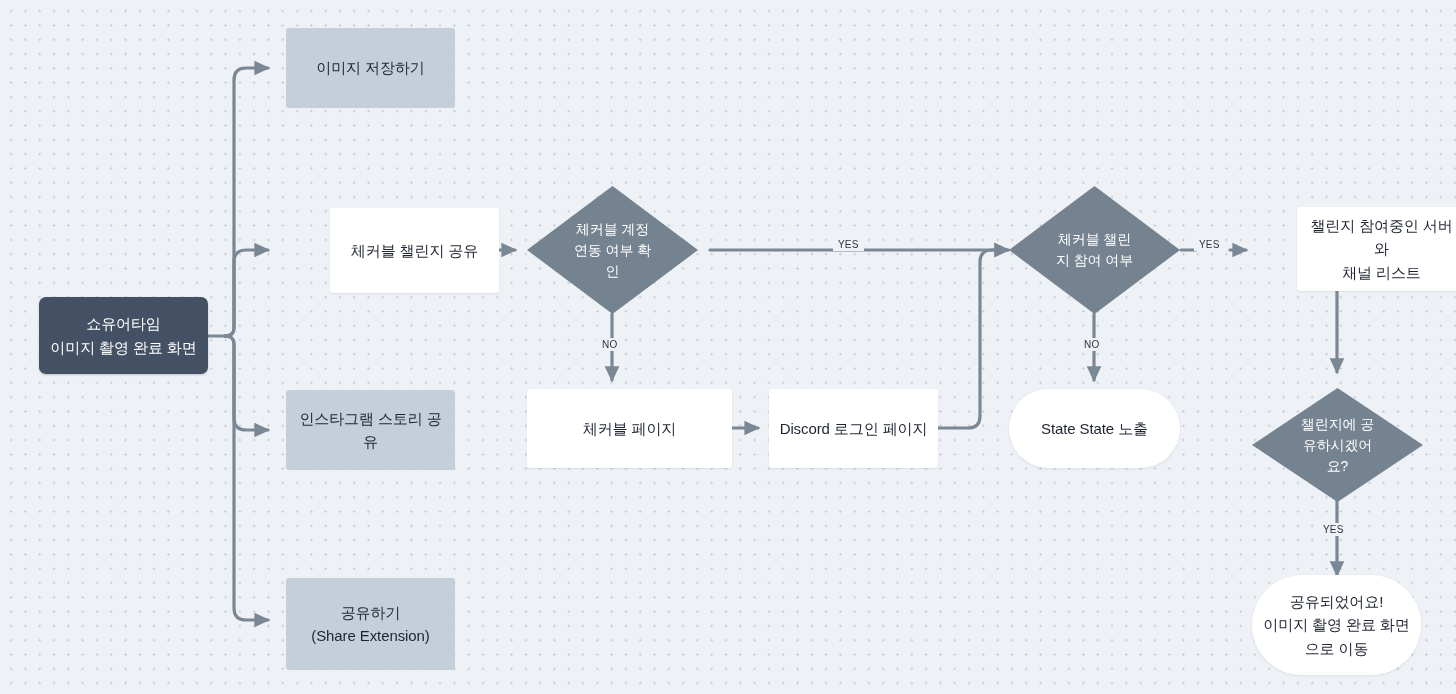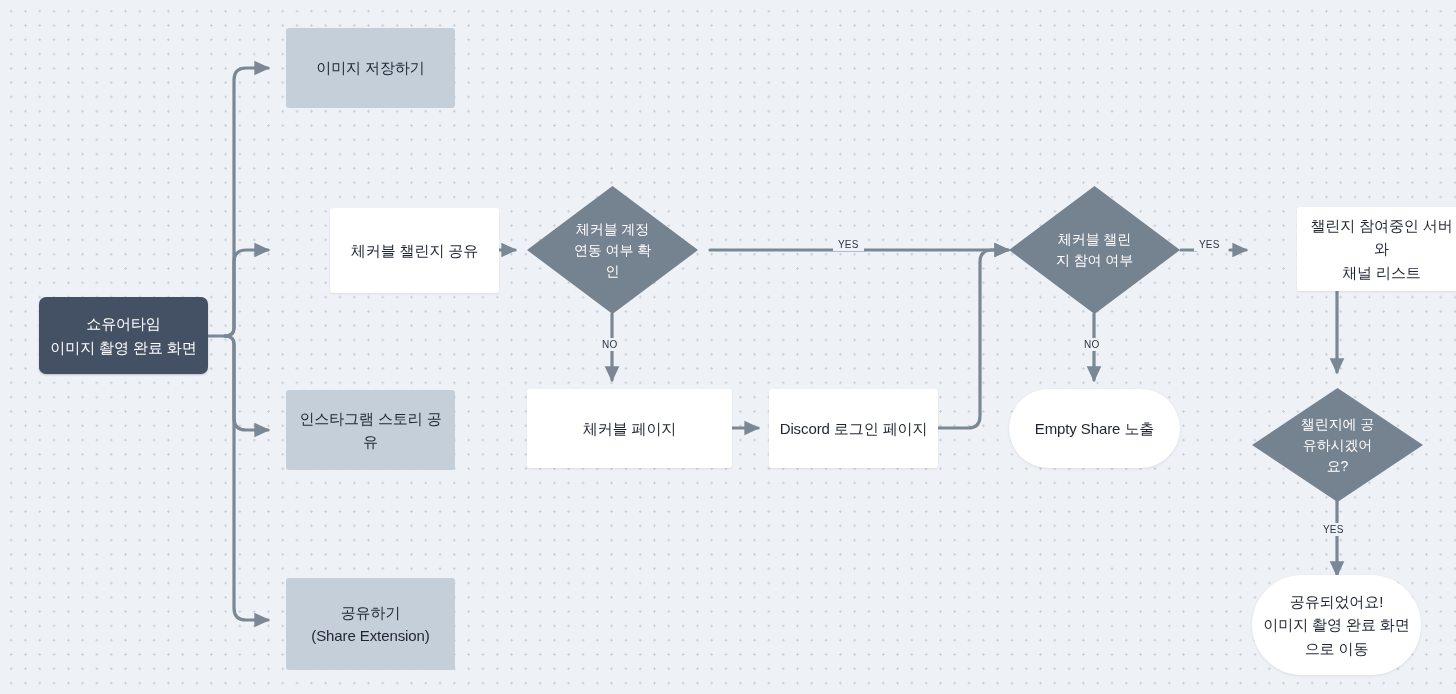--- a/index.html
+++ b/index.html
@@ -182,21 +182,21 @@
     <span class="txt">Discord 로그인 페이지</span>
   </div>
 
   <div class="node diamond" style="left:1009px; top:186px; width:171px; height:128px;">
     <span class="shape"></span>
     <span class="txt">체커블 챌린
 지 참여 여부</span>
   </div>
 
   <div class="node pill" style="left:1009px; top:389px; width:171px; height:79px;">
-    <span class="txt">Empty Share 노출</span>
+    <span class="txt">State State 노출</span>
   </div>
 
   <div class="node white" style="left:1297px; top:207px; width:169px; height:84px;">
     <span class="txt">챌린지 참여중인 서버와
 채널 리스트</span>
   </div>
 
   <div class="node diamond" style="left:1252px; top:388px; width:171px; height:114px;">
     <span class="shape"></span>
     <span class="txt">챌린지에 공

